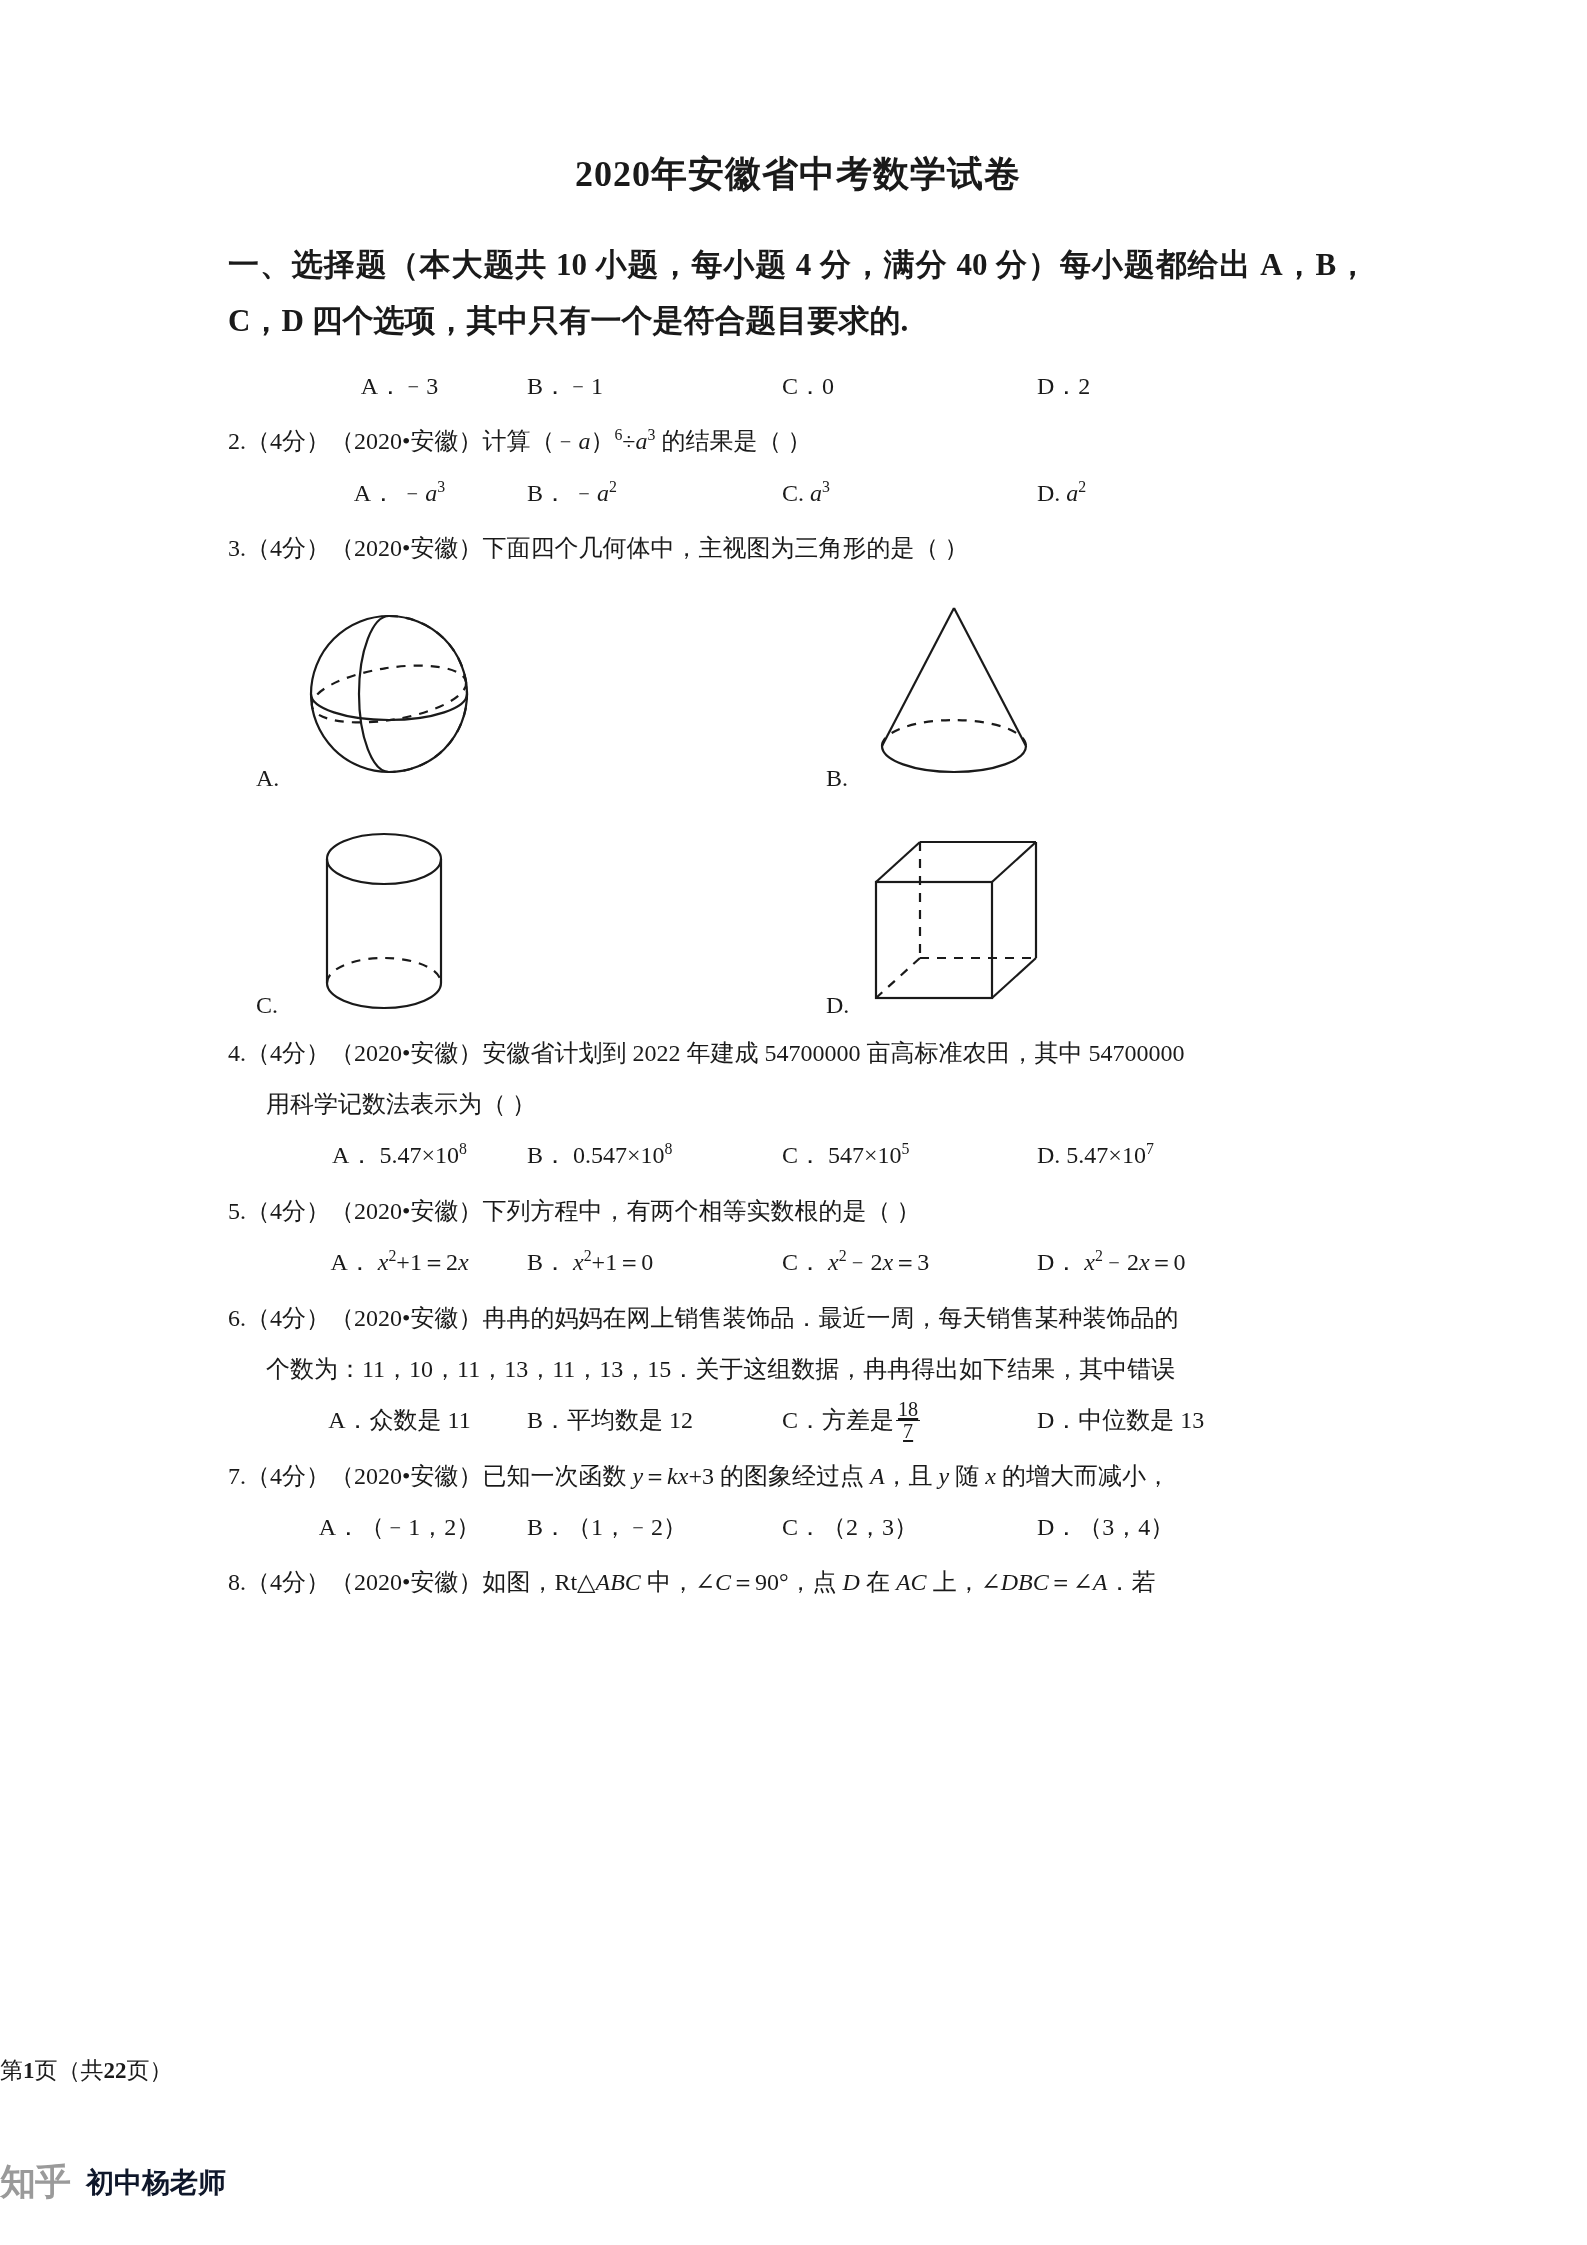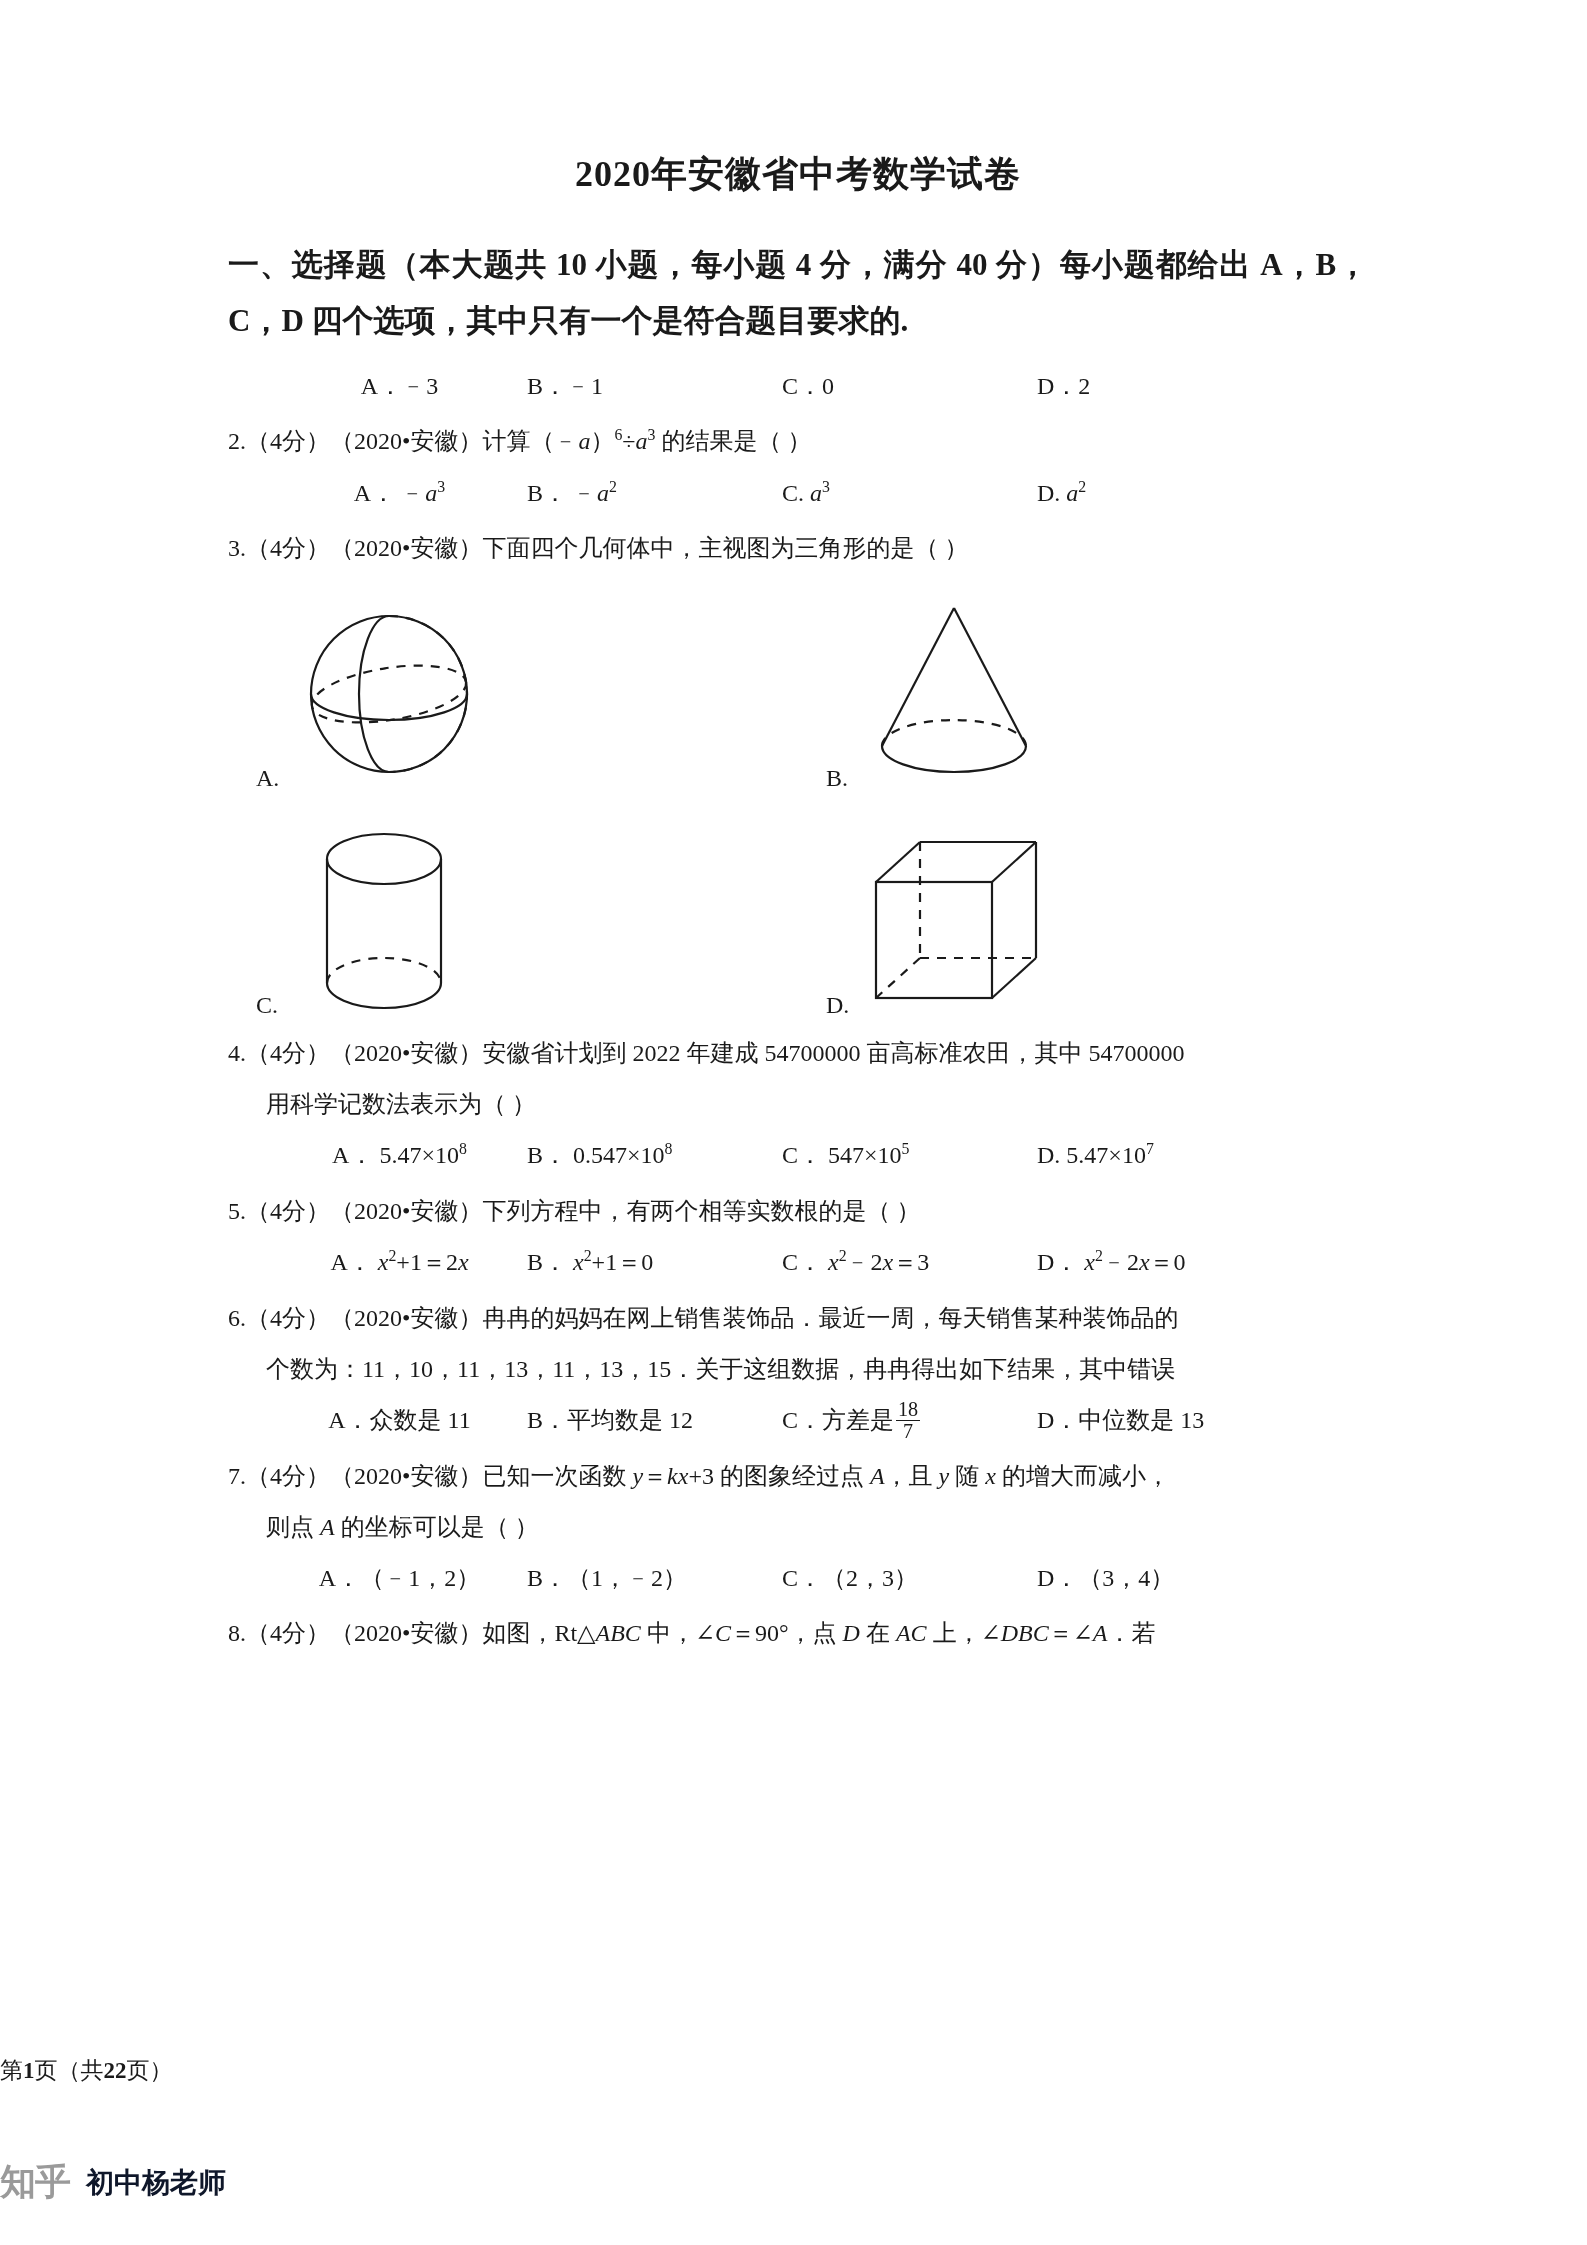--- a/index.html
+++ b/index.html
@@ -65,20 +65,21 @@
   .opt.w4 { width: 240px; }
   .mi { font-style: italic; font-family: "Liberation Serif", "DejaVu Serif", serif; }
   sup { font-size: 0.66em; vertical-align: super; line-height: 0; }
   .frac {
     display: inline-block;
     vertical-align: -0.52em;
     text-align: center;
     font-size: 0.84em;
     line-height: 1.08;
     margin: 0 2px;
+    text-decoration: underline;
   }
   .frac .num { display: block; padding: 0 2px; }
   .frac .den { display: block; border-top: 1.6px solid #1a1a1a; padding: 0 2px; }
 
   
   .shape-row {
     display: flex;
     margin: 12px 0 6px 0;
   }
   .shape-cell {
@@ -254,23 +255,20 @@
     <div class="opts">
       <div class="opt w1"><span>A．</span><span>众数是 11</span></div>
       <div class="opt w2"><span>B．</span><span>平均数是 12</span></div>
       <div class="opt w3"><span>C．</span><span>方差是</span><span class="frac"><span class="num">18</span><span class="den">7</span></span></div>
       <div class="opt w4"><span>D．</span><span>中位数是 13</span></div>
     </div>
 
     <div class="q q-stem">
       <span>7.</span><span>（4分）</span><span>（2020•安徽）</span><span>已知一次函数 </span><span class="mi">y</span><span>＝</span><span class="mi">k</span><span class="mi">x</span><span>+3 的图象经过点 </span><span class="mi">A</span><span>，且 </span><span class="mi">y</span><span> 随 </span><span class="mi">x</span><span> 的增大而减小，</span>
     </div>
-    <div class="q q-cont">
-      <span>则点 </span><span class="mi">A</span><span> 的坐标可以是（     ）</span>
-    </div>
     <div class="opts">
       <div class="opt w1"><span>A．</span><span>（﹣1，2）</span></div>
       <div class="opt w2"><span>B．</span><span>（1，﹣2）</span></div>
       <div class="opt w3"><span>C．</span><span>（2，3）</span></div>
       <div class="opt w4"><span>D．</span><span>（3，4）</span></div>
     </div>
 
     <div class="q q-stem">
       <span>8.</span><span>（4分）</span><span>（2020•安徽）</span><span>如图，Rt△</span><span class="mi">ABC</span><span> 中，∠</span><span class="mi">C</span><span>＝90°，点 </span><span class="mi">D</span><span> 在 </span><span class="mi">AC</span><span> 上，∠</span><span class="mi">DBC</span><span>＝∠</span><span class="mi">A</span><span>．若</span>
     </div>

